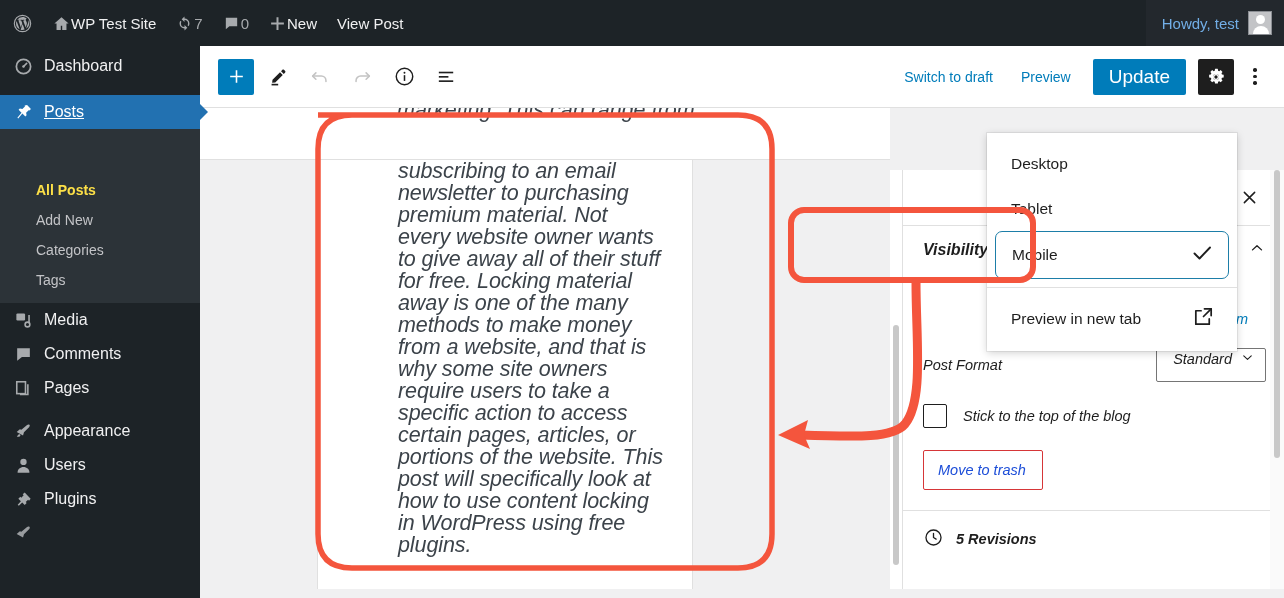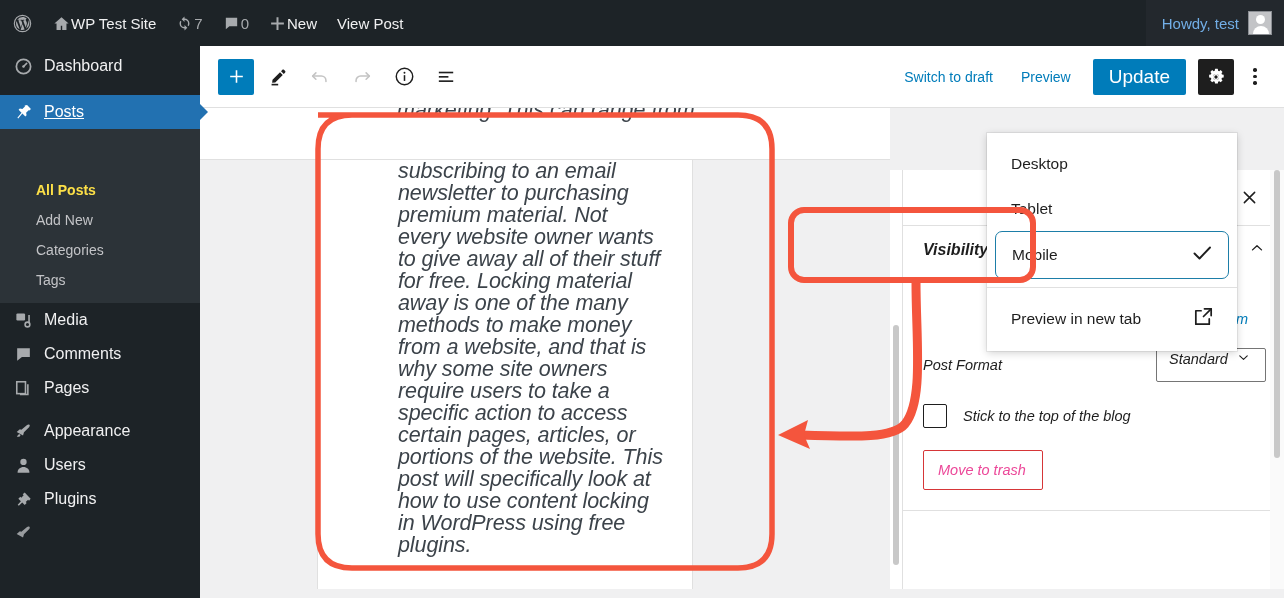--- a/index.html
+++ b/index.html
@@ -115,27 +115,27 @@
   .panel-head .ptitle { font-size:16px; font-weight:600; color:#1e1e1e; }
   .panel-head .chev { margin-left:auto; }
   .row { display:flex; align-items:center; padding:5px 18px 5px 20px; font-size:14.5px; color:#1e1e1e; min-height:30px; }
   .row .rlabel { color:#1e1e1e; }
   .row .rval { margin-left:auto; color:#007cba; }
   .row-vis { justify-content:flex-end; padding-right:112px; }
   .row-date { justify-content:flex-end; padding-right:36px; }
   .row-format { padding-top:14px; padding-bottom:8px; }
   .select {
     margin-left:auto; min-width:110px; height:34px; border:1px solid #757575; border-radius:2px;
-    display:flex; align-items:center; justify-content:flex-start; padding:0 10px 12px 12px;
+    display:flex; align-items:center; justify-content:flex-end; padding:0 10px 12px 12px;
     font-size:14.5px; color:#1e1e1e; background:#fff; gap:8px;
   }
   .row-sticky { padding-top:14px; padding-bottom:14px; gap:16px; padding-left:20px; }
   .cb { width:24px; height:24px; border:1px solid #1e1e1e; border-radius:2px; background:#fff; flex:0 0 auto; }
   .trash {
-    margin:8px 0 16px 20px; border:1px solid #d63638; color:#ec4899; border-radius:2px;
+    margin:8px 0 16px 20px; border:1px solid #d63638; color:#1d4ed8; border-radius:2px;
     height:40px; padding:0 14px; display:inline-flex; align-items:center; font-size:14.5px; width:120px;
   }
   .divider { height:1px; background:#e0e0e0; margin-top:4px; }
   .rev-row { display:flex; align-items:center; gap:12px; padding:16px 20px; font-size:14.5px; color:#1e1e1e; font-weight:600; }
   .set-scrollbar { position:absolute; right:0px; top:0; width:14px; height:490px; background:#fafafa; }
   .set-scrollbar .thumb { position:absolute; left:4px; top:0px; width:6px; height:288px; background:#c8c8c8; border-radius:3px; }
 
   
   .dropdown {
     position:absolute; left:987px; top:133px; width:250px; background:#fff;
@@ -424,20 +424,29 @@
 
         <div class="row row-sticky">
           <span class="cb"></span>
           <span>Stick to the top of the blog</span>
         </div>
 
         <div class="trash">Move to trash</div>
 
         <div class="divider"></div>
 
+        <div class="rev-row">
+          <span>
+            <svg width="21" height="21" viewBox="0 0 24 24">
+                <circle cx="12" cy="12" r="8.6" fill="none" stroke="#1e1e1e" stroke-width="1.5"></circle>
+                <path d="M12 7.2V12l3 1.8" fill="none" stroke="#1e1e1e" stroke-width="1.5" stroke-linecap="round"></path>
+              </svg>
+          </span>
+          <span>5 Revisions</span>
+        </div>
 
         <div class="set-scrollbar">
           <div class="thumb"></div>
         </div>
       </div>
     </div>
 
   </div>
 
   <div class="dropdown">

